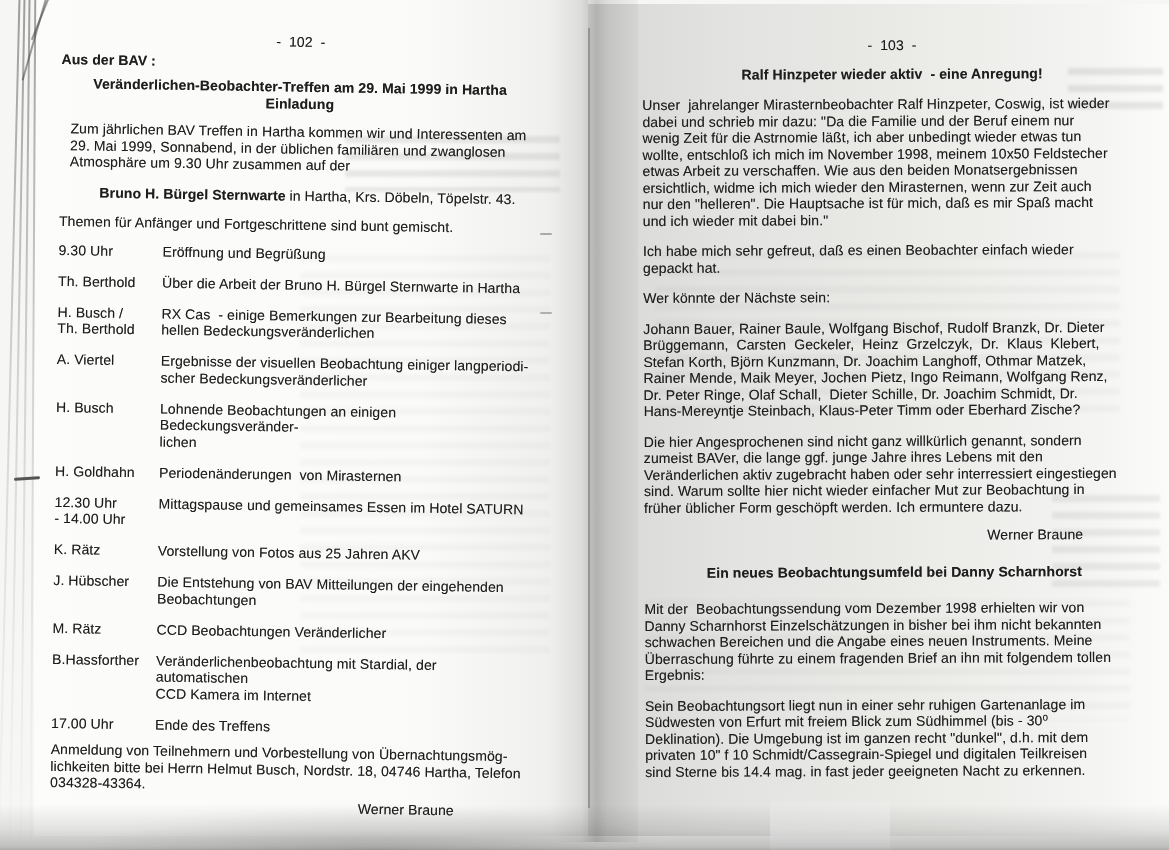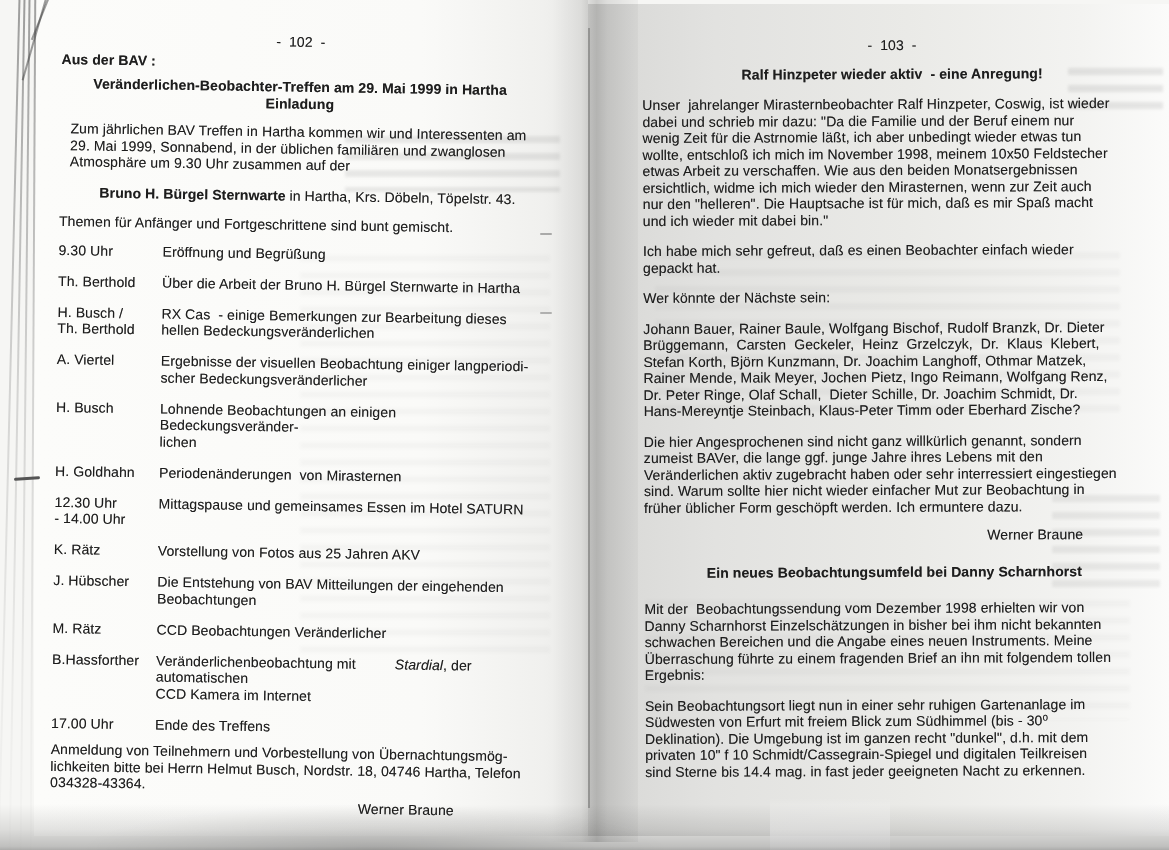--- a/index.html
+++ b/index.html
@@ -34,21 +34,21 @@
     filter:blur(1.8px);}
   
   .content{font-size:14px;line-height:16.5px;letter-spacing:0.1px;
     text-shadow:0 0 0.6px rgba(40,40,40,0.5);}
   .content-left{left:62px;top:30px;width:478px;transform:rotate(0.9deg);transform-origin:0 0;}
   .content-right{left:642px;top:38px;width:500px;transform:rotate(-0.25deg);transform-origin:0 0;}
   .pl{white-space:pre-line;}
   .pagenum{text-align:center;}
   .h{font-weight:bold;text-align:center;}
   .b{font-weight:bold;}
-  .it{font-style:italic;margin-left:35px;}
+  .it{}
   .kicker{font-weight:bold;margin-top:4px;}
   .title-l{margin-top:8px;}
   .intro{margin-top:12px;margin-left:10px;}
   .venue{margin-top:14px;margin-left:40px;}
   .themes{margin-top:13px;}
   .sched{margin-top:12px;}
   .sched-row{display:flex;margin-bottom:14.5px;}
   .sp{flex:0 0 104px;}
   .tw{flex:1;}
   .reg{margin-top:10px;}

